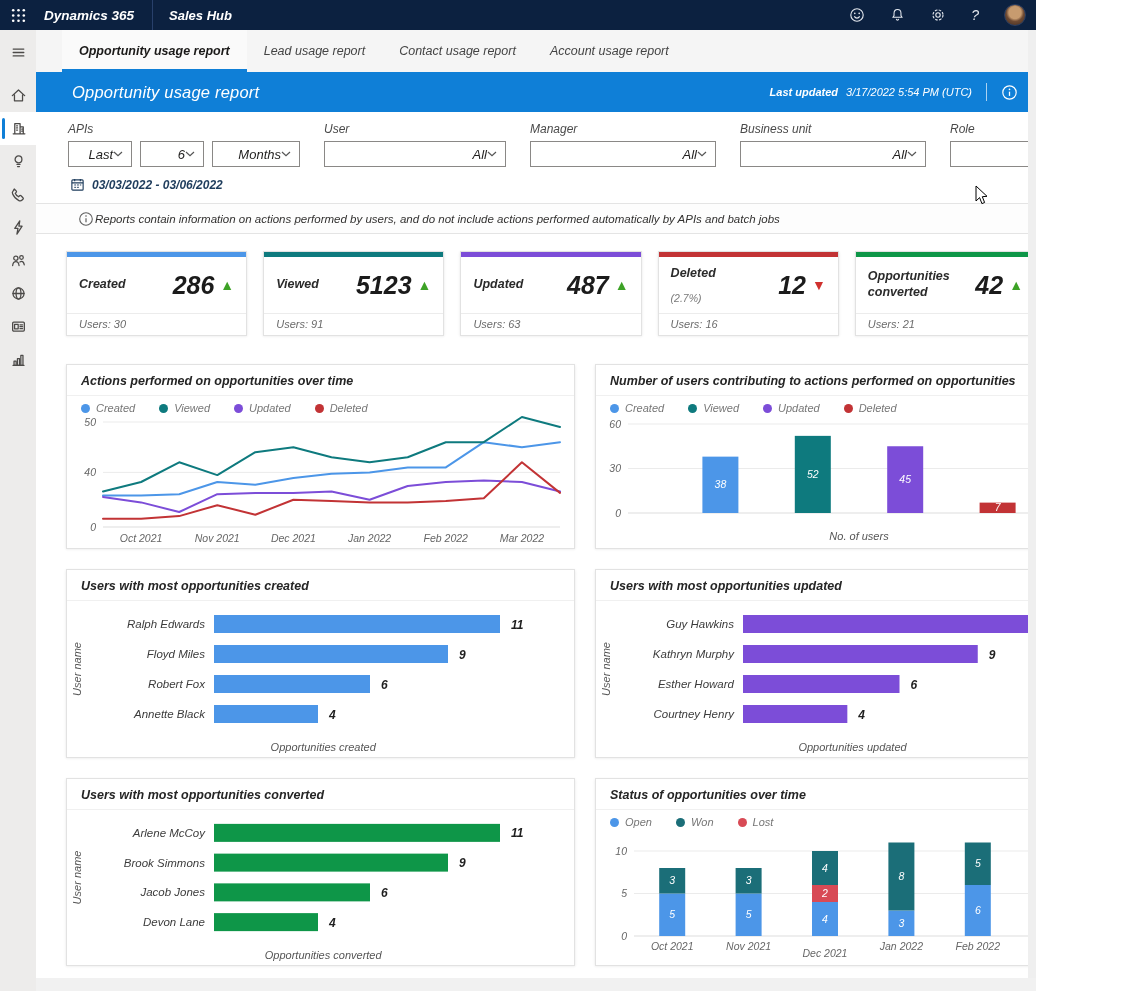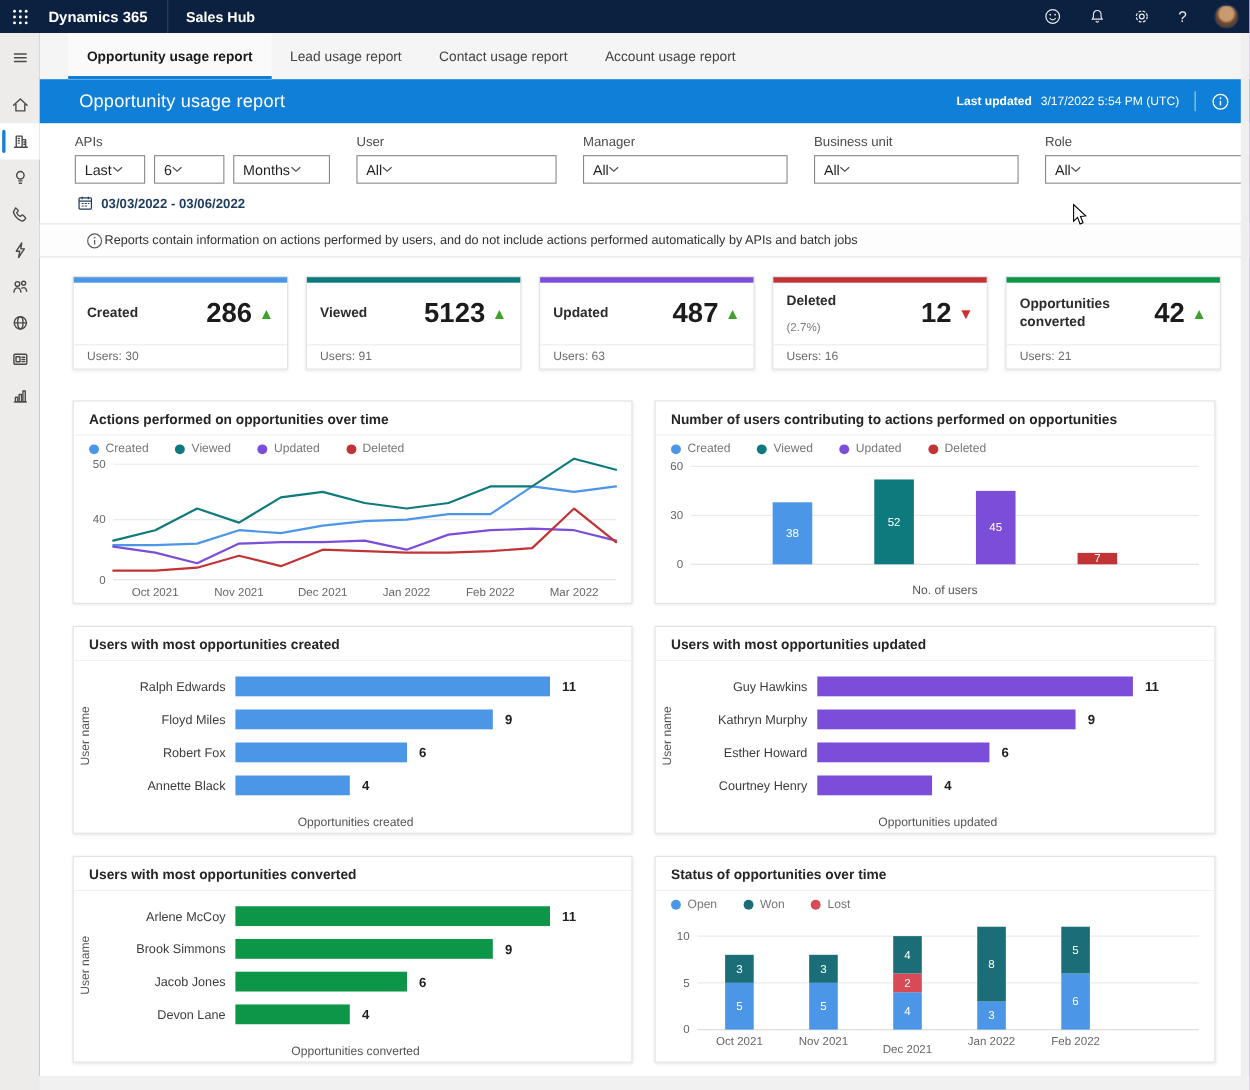--- a/index.html
+++ b/index.html
@@ -1,18 +1,18 @@
 <!DOCTYPE html>
 <html><head>
 <meta charset="utf-8">
 <style>
   * { margin:0; padding:0; box-sizing:border-box; }
   html,body { background:#fff; }
   body { font-family:"Liberation Sans", sans-serif; width:1136px; }
-  .app { position:relative; width:1136px; height:991px; background:#6d28d9; overflow:hidden; }
+  .app { position:relative; width:1036px; height:991px; background:#c4b5fd; overflow:hidden;font-style:italic; }
 
   
   .topbar { position:absolute; top:0; left:0; right:0; height:30px; background:#0C2140; display:flex; align-items:center; color:#fff; z-index:9; }
   .waffle { width:36px; height:30px; display:flex; align-items:center; justify-content:center; cursor:pointer; }
   .brand { font-weight:700; font-size:13.5px; padding:0 18px 0 8px; white-space:nowrap; cursor:pointer; }
   .tb-div { width:1px; height:30px; background:#28406B; }
   .appname { font-weight:600; font-size:13px; padding:0 16px; white-space:nowrap; cursor:pointer; }
   .search { position:absolute; left:420px; top:4px; width:296px; height:22px; background:#152A4D; border:1px solid #8794AA; display:flex; align-items:center; gap:7px; padding:0 9px; color:#B6C0D0; font-size:12px; cursor:text; }
   .top-icons { margin-left:auto; display:flex; align-items:center; gap:25px; padding-right:10px; }
   .top-icons .ticon { display:flex; align-items:center; justify-content:center; cursor:pointer; }
@@ -37,21 +37,21 @@
   .header-right { margin-left:auto; display:flex; align-items:center; gap:8px; font-size:11px; }
   .lu-label { font-weight:700; }
   .h-sep { width:1px; height:18px; background:rgba(255,255,255,.65); margin:0 6px; }
 
   
   .filters { padding:10px 0 0 32px; }
   .filter-row { display:flex; gap:24px; }
   .fgroup { display:flex; flex-direction:column; gap:5px; }
   .flabel { font-size:12px; color:#4A4A4A; }
   .fselects { display:flex; gap:8px; }
-  .select { height:26px; border:1px solid #8A8886; background:#fff; display:flex; align-items:center; justify-content:flex-start; padding:0 8px; font-size:13px; color:#201F1E; cursor:pointer; }
+  .select { height:26px; border:1px solid #8A8886; background:#fff; display:flex; align-items:center; justify-content:flex-end; padding:0 8px; font-size:13px; color:#201F1E; cursor:pointer; }
   .w-s { width:64px; } .w-m { width:88px; } .w-user { width:182px; } .w-wide { width:186px; }
   .daterange { display:flex; align-items:center; gap:7px; margin:10px 0 0 2px; font-size:12px; font-weight:700; color:#1E3C5C; padding-bottom:11px; cursor:pointer; }
 
   .banner { display:flex; align-items:center; gap:1px; height:31px; padding-left:42px; border-top:1px solid #E4E4E4; border-bottom:1px solid #E4E4E4; background:#FDFDFD; font-size:11.5px; color:#323130; }
 
   
   .kpis { display:flex; gap:16px; margin:17px 0 0 30px; }
   .kpi-card { width:196px; height:85px; background:#fff; border:1px solid #E2E2E2; box-shadow:0 1.2px 2.8px rgba(0,0,0,.10); display:flex; flex-direction:column; }
   .kpi-accent { height:5px; }
   .kpi-body { flex:1; display:flex; align-items:center; justify-content:space-between; padding:0 12px; }

